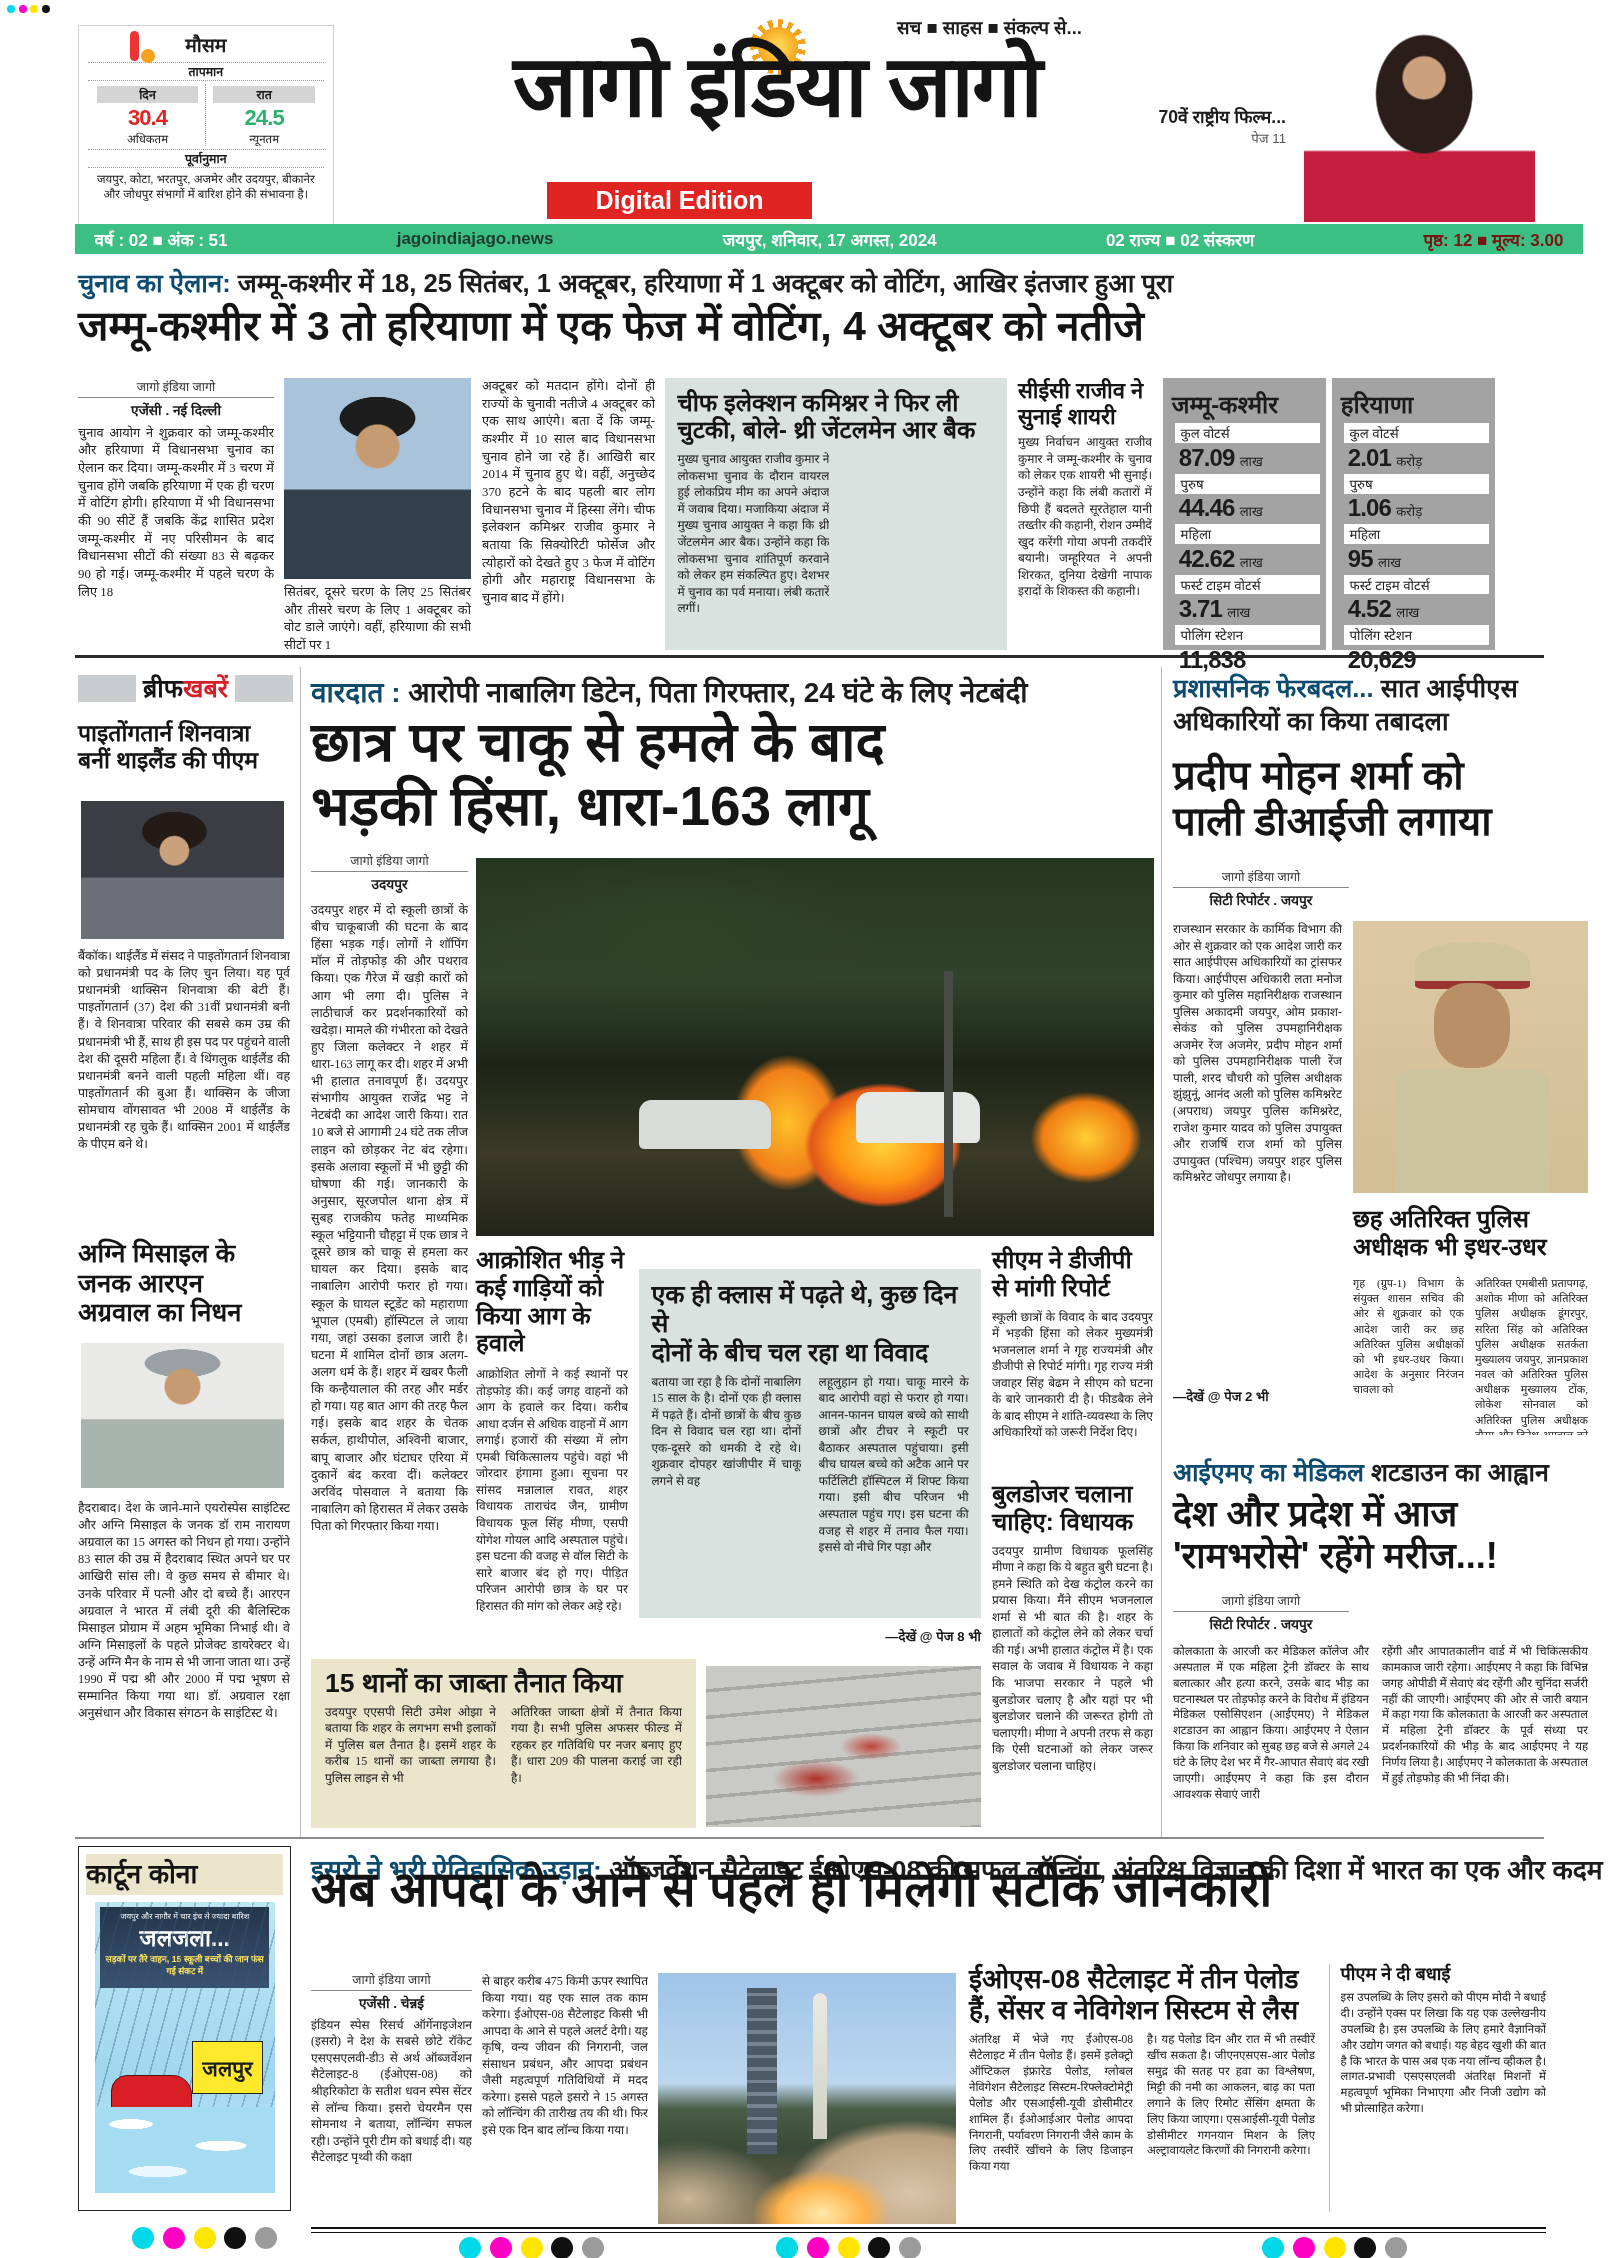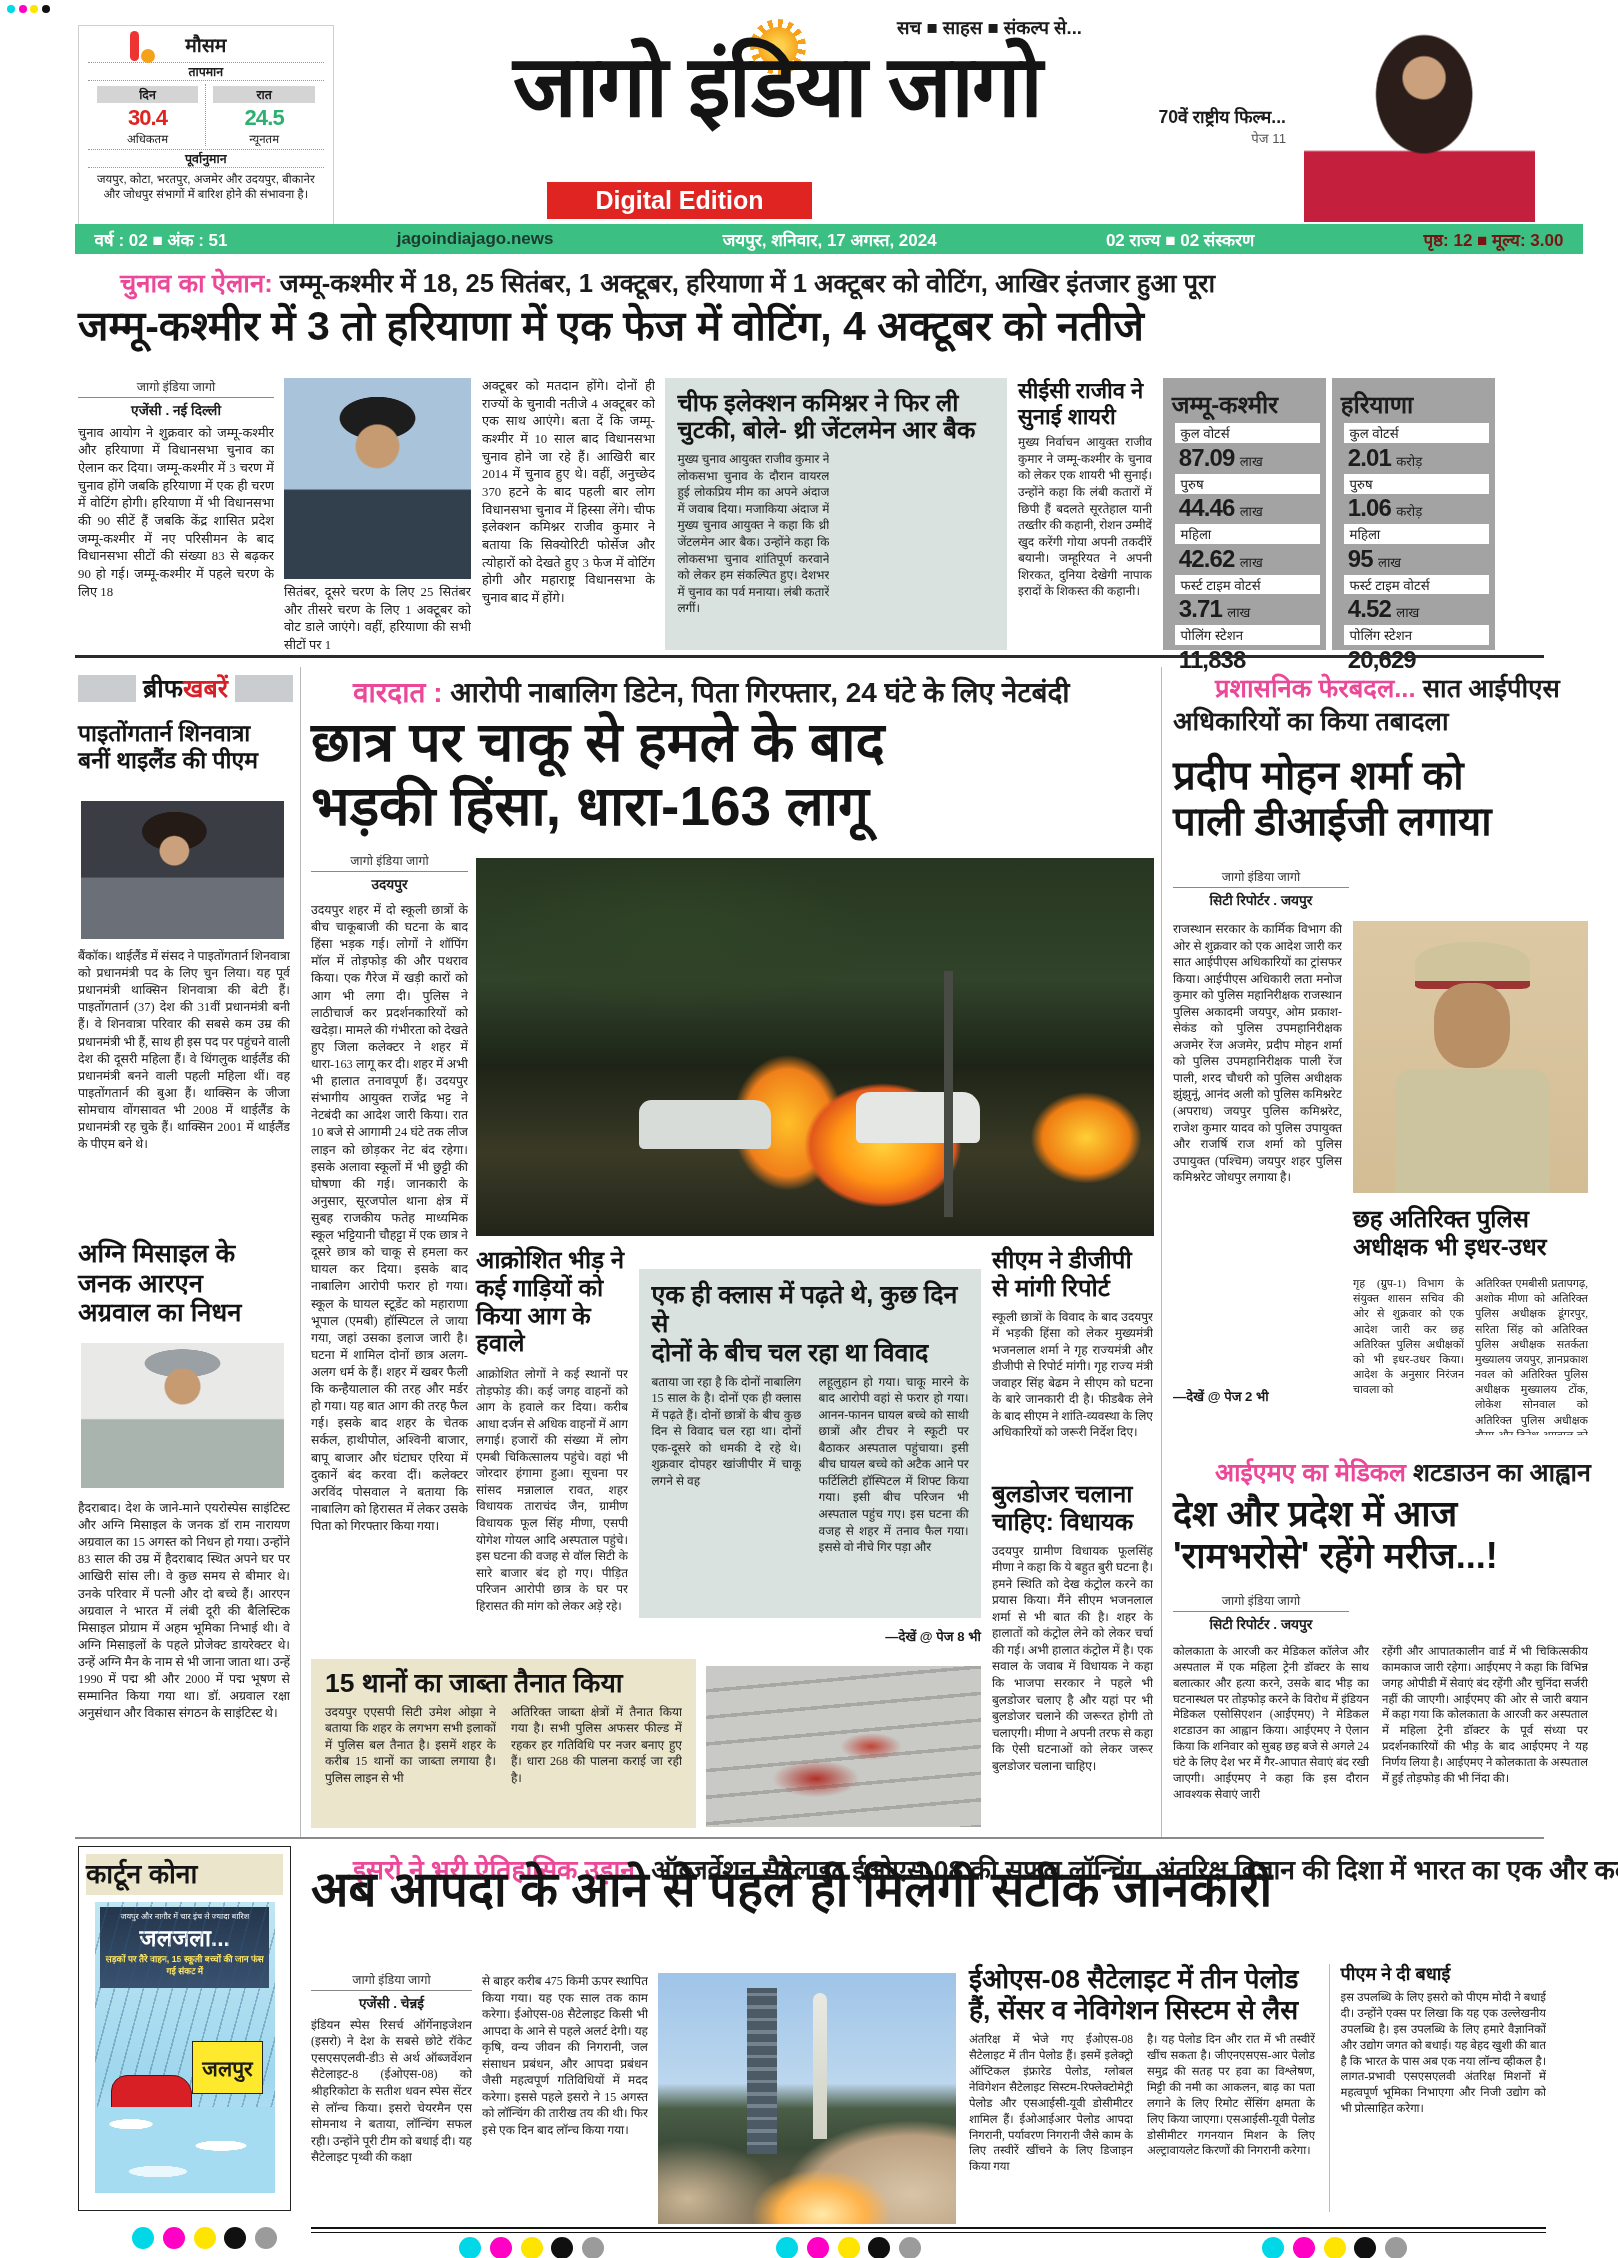--- a/index.html
+++ b/index.html
@@ -3,21 +3,21 @@
 <meta charset="utf-8">
 <style>
   html,body{margin:0;padding:0;background:#fff;}
   #page{position:relative;width:1619px;height:2258px;background:#fff;overflow:hidden;
         font-family:"Liberation Serif",serif;color:#1c1c1c;}
   .abs{position:absolute;}
   .sans{font-family:"Liberation Sans",sans-serif;}
   .hl{font-family:"Liberation Sans",sans-serif;font-weight:bold;color:#141414;line-height:1.16;}
   .body-txt{font-size:12.8px;line-height:1.38;text-align:justify;overflow:hidden;color:#222;}
   .kick{font-family:"Liberation Sans",sans-serif;font-weight:bold;}
-  .kick .red{color:#ec4899;margin-left:42px;}
+  .kick .red{color:#0c4a6e;}
   .brand{font-size:12.4px;text-align:center;color:#333;border-bottom:0.9px solid #888;
          font-family:"Liberation Sans",sans-serif;padding-bottom:1.8px;}
   .byline{font-size:13.7px;font-weight:bold;text-align:center;font-family:"Liberation Sans",sans-serif;margin-top:2.6px;}
   .see-more{font-family:"Liberation Sans",sans-serif;font-weight:bold;font-size:13.2px;text-align:right;}
   .graybox{background:#d9e2de;}
   .creambox{background:#eae5cb;}
   .stats-box{background:#a3a3a3;padding:8.8px 8.8px;}
   .stats-title{font-family:"Liberation Sans",sans-serif;font-weight:bold;font-size:24px;margin-bottom:3.5px;}
   .stat-row{margin-bottom:1.8px;}
   .stat-label{background:#fff;font-family:"Liberation Sans",sans-serif;font-size:13.2px;padding:0.9px 5.3px;margin:0 -3.5px 0.9px 3.5px;}
@@ -240,21 +240,21 @@
     <div class="body-txt" style="height:164px;margin-top:7px;font-size:12px">स्कूली छात्रों के विवाद के बाद उदयपुर में भड़की हिंसा को लेकर मुख्यमंत्री भजनलाल शर्मा ने गृह राज्यमंत्री और डीजीपी से रिपोर्ट मांगी। गृह राज्य मंत्री जवाहर सिंह बेढम ने सीएम को घटना के बारे जानकारी दी है। फीडबैक लेने के बाद सीएम ने शांति-व्यवस्था के लिए अधिकारियों को जरूरी निर्देश दिए।</div>
   </div>
   <div class="abs" style="left:992px;top:1480px;width:161px">
     <div class="hl" style="font-size:24px">बुलडोजर चलाना चाहिए: विधायक</div>
     <div class="body-txt" style="height:279px;margin-top:7px;font-size:12px">उदयपुर ग्रामीण विधायक फूलसिंह मीणा ने कहा कि ये बहुत बुरी घटना है। हमने स्थिति को देख कंट्रोल करने का प्रयास किया। मैंने सीएम भजनलाल शर्मा से भी बात की है। शहर के हालातों को कंट्रोल लेने को लेकर चर्चा की गई। अभी हालात कंट्रोल में है। एक सवाल के जवाब में विधायक ने कहा कि भाजपा सरकार ने पहले भी बुलडोजर चलाए है और यहां पर भी बुलडोजर चलाने की जरूरत होगी तो चलाएगी। मीणा ने अपनी तरफ से कहा कि ऐसी घटनाओं को लेकर जरूर बुलडोजर चलाना चाहिए।</div>
   </div>
 
   <div class="abs creambox" style="left:311px;top:1659px;width:385px;height:169px;padding:8.8px 14px;box-sizing:border-box">
     <div class="hl" style="font-size:26.5px">15 थानों का जाब्ता तैनात किया</div>
     <div class="body-txt" style="width:171px;height:108px;float:left;margin-top:5.3px;font-size:12px">उदयपुर एएसपी सिटी उमेश ओझा ने बताया कि शहर के लगभग सभी इलाकों में पुलिस बल तैनात है। इसमें शहर के करीब 15 थानों का जाब्ता लगाया है। पुलिस लाइन से भी</div>
-    <div class="body-txt" style="width:171px;height:108px;float:right;margin-top:5.3px;font-size:12px">अतिरिक्त जाब्ता क्षेत्रों में तैनात किया गया है। सभी पुलिस अफसर फील्ड में रहकर हर गतिविधि पर नजर बनाए हुए हैं। धारा 268 की पालना कराई जा रही है।</div>
+    <div class="body-txt" style="width:171px;height:108px;float:right;margin-top:5.3px;font-size:12px">अतिरिक्त जाब्ता क्षेत्रों में तैनात किया गया है। सभी पुलिस अफसर फील्ड में रहकर हर गतिविधि पर नजर बनाए हुए हैं। धारा 209 की पालना कराई जा रही है।</div>
   </div>
   <div class="abs photo" style="left:706px;top:1666px;width:275px;height:161px;background:
       radial-gradient(ellipse 62px 26.5px at 40% 70%,#b03028 0%,rgba(0,0,0,0) 70%),
       radial-gradient(ellipse 44px 19.4px at 60% 50%,#c04438 0%,rgba(0,0,0,0) 70%),
       repeating-linear-gradient(175deg,#c9c9c5 0 23px,#a7a7a3 23px 26.5px),
       linear-gradient(135deg,#bcbcb8,#8c8c88)"></div>
   <div class="abs vrule" style="left:1161px;top:667px;height:1170px"></div>
 
   <div class="abs kick" style="left:1173px;top:672px;width:415px;font-size:25.6px;line-height:1.3">
     <span class="red">प्रशासनिक फेरबदल...</span>

